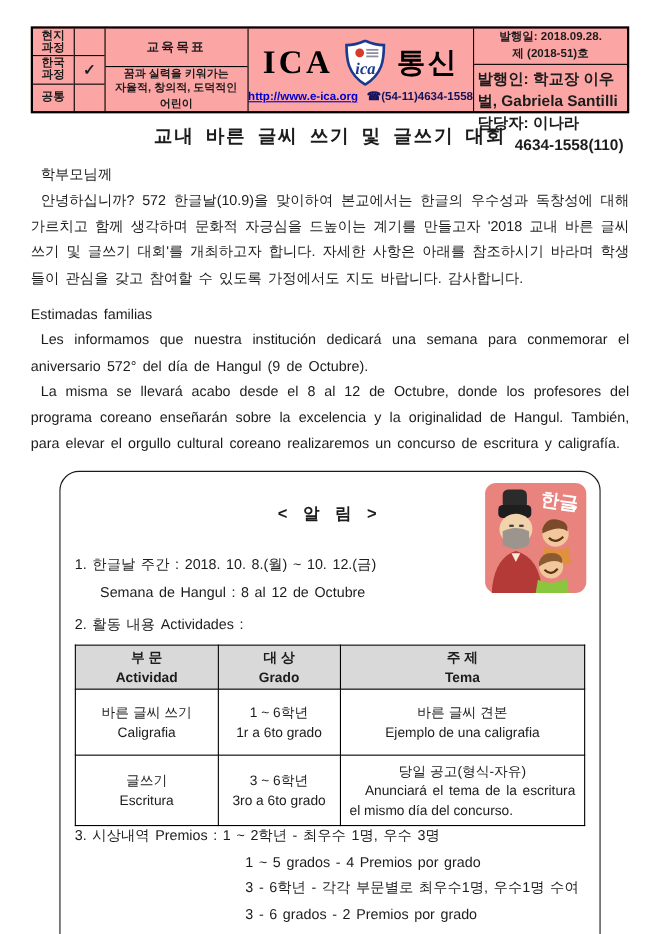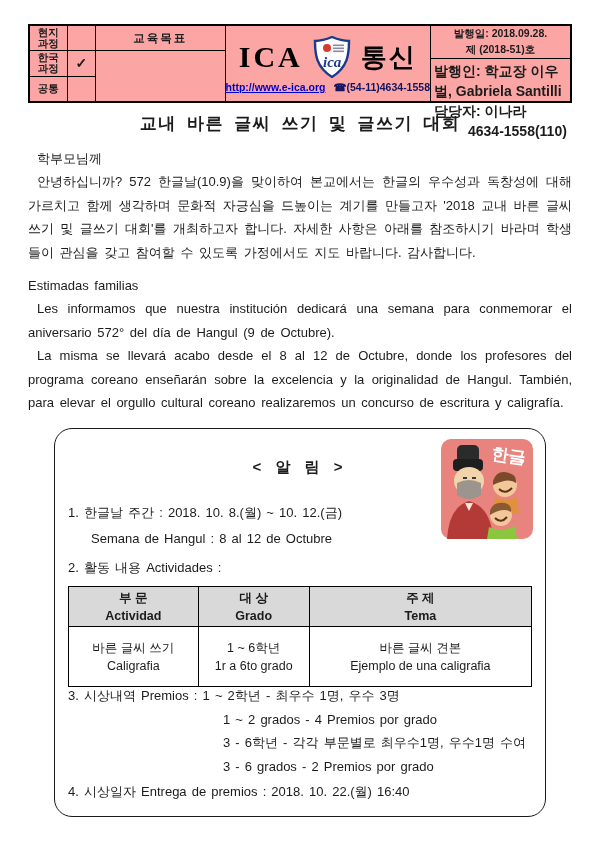--- a/index.html
+++ b/index.html
@@ -38,21 +38,21 @@
   .prog-cell:last-child { border-bottom: none; }
   .check-cell {
     height: 25px; flex: 1;
     display: flex; align-items: center; justify-content: center;
     border-bottom: 1px solid #000;
     font-size: 14px; font-weight: bold;
   }
   .check-cell:last-child { border-bottom: none; }
 
   .goal-title {
-    height: 25px; display: flex; align-items: center; justify-content: center;
+    height: 39px; display: flex; align-items: center; justify-content: center;
     border-bottom: 1px solid #000;
     font-size: 11.5px; font-weight: bold; letter-spacing: 2px;
   }
   .goal-text {
     flex: 1; display: flex; align-items: center; justify-content: center;
     font-size: 10px; font-weight: bold; text-align: center;
     white-space: pre-line; line-height: 1.35;
   }
 
   .brand-wrap { flex: 1; display: flex; flex-direction: column; align-items: center; justify-content: center; }
@@ -139,20 +139,23 @@
     </div>
 
     <div class="hdr-col col-check">
       <div class="check-cell"></div>
       <div class="check-cell">✓</div>
       <div class="check-cell"></div>
     </div>
 
     <div class="hdr-col col-goal">
       <div class="goal-title">교육목표</div>
+      <div class="goal-text">꿈과 실력을 키워가는
+자율적, 창의적, 도덕적인
+어린이</div>
     </div>
 
     <div class="hdr-col col-brand">
       <div class="brand-wrap">
         <div class="brand-row">
           <span class="brand-ica">ICA</span>
           <svg class="brand-badge" viewBox="0 0 38 42">
             <path d="M19 1 C26 4 33 5 36 5 C36 18 35 31 19 41 C3 31 2 18 2 5 C5 5 12 4 19 1 Z" fill="#ffffff" stroke="#1a3a8c" stroke-width="2.4"></path>
             <circle cx="14" cy="12" r="4" fill="#d83a2e"></circle>
             <rect x="20" y="8.5" width="11" height="1.6" fill="#8a8aa0"></rect>
@@ -258,24 +261,38 @@
         </td>
         <td>
           <div>1 ~ 6학년</div>
           <div>1r a 6to grado</div>
         </td>
         <td>
           <div>바른 글씨 견본</div>
           <div>Ejemplo de una caligrafia</div>
         </td>
       </tr>
+      <tr class="row2">
+        <td>
+          <div>글쓰기</div>
+          <div>Escritura</div>
+        </td>
+        <td>
+          <div>3 ~ 6학년</div>
+          <div>3ro a 6to grado</div>
+        </td>
+        <td>
+          <div>당일 공고(형식-자유)</div>
+          <div class="cell-es-just">Anunciará el tema de la escritura el mismo día del concurso.</div>
+        </td>
+      </tr>
     </tbody>
       </table>
 
     <div class="n-item item3">3. 시상내역 Premios : 1 ~ 2학년 - 최우수 1명, 우수 3명</div>
-    <div class="n-item sub3">1 ~ 2 grados - 4 Premios por grado</div>
+    <div class="n-item sub3">1 ~ 5 grados - 4 Premios por grado</div>
     <div class="n-item sub3">3 - 6학년 - 각각 부문별로 최우수1명, 우수1명 수여</div>
     <div class="n-item sub3">3 - 6 grados - 2 Premios por grado</div>
     <div class="n-item item4">4. 시상일자 Entrega de premios : 2018. 10. 22.(월) 16:40</div>
 
   </div>
 
 </div>
 
 </body></html>

